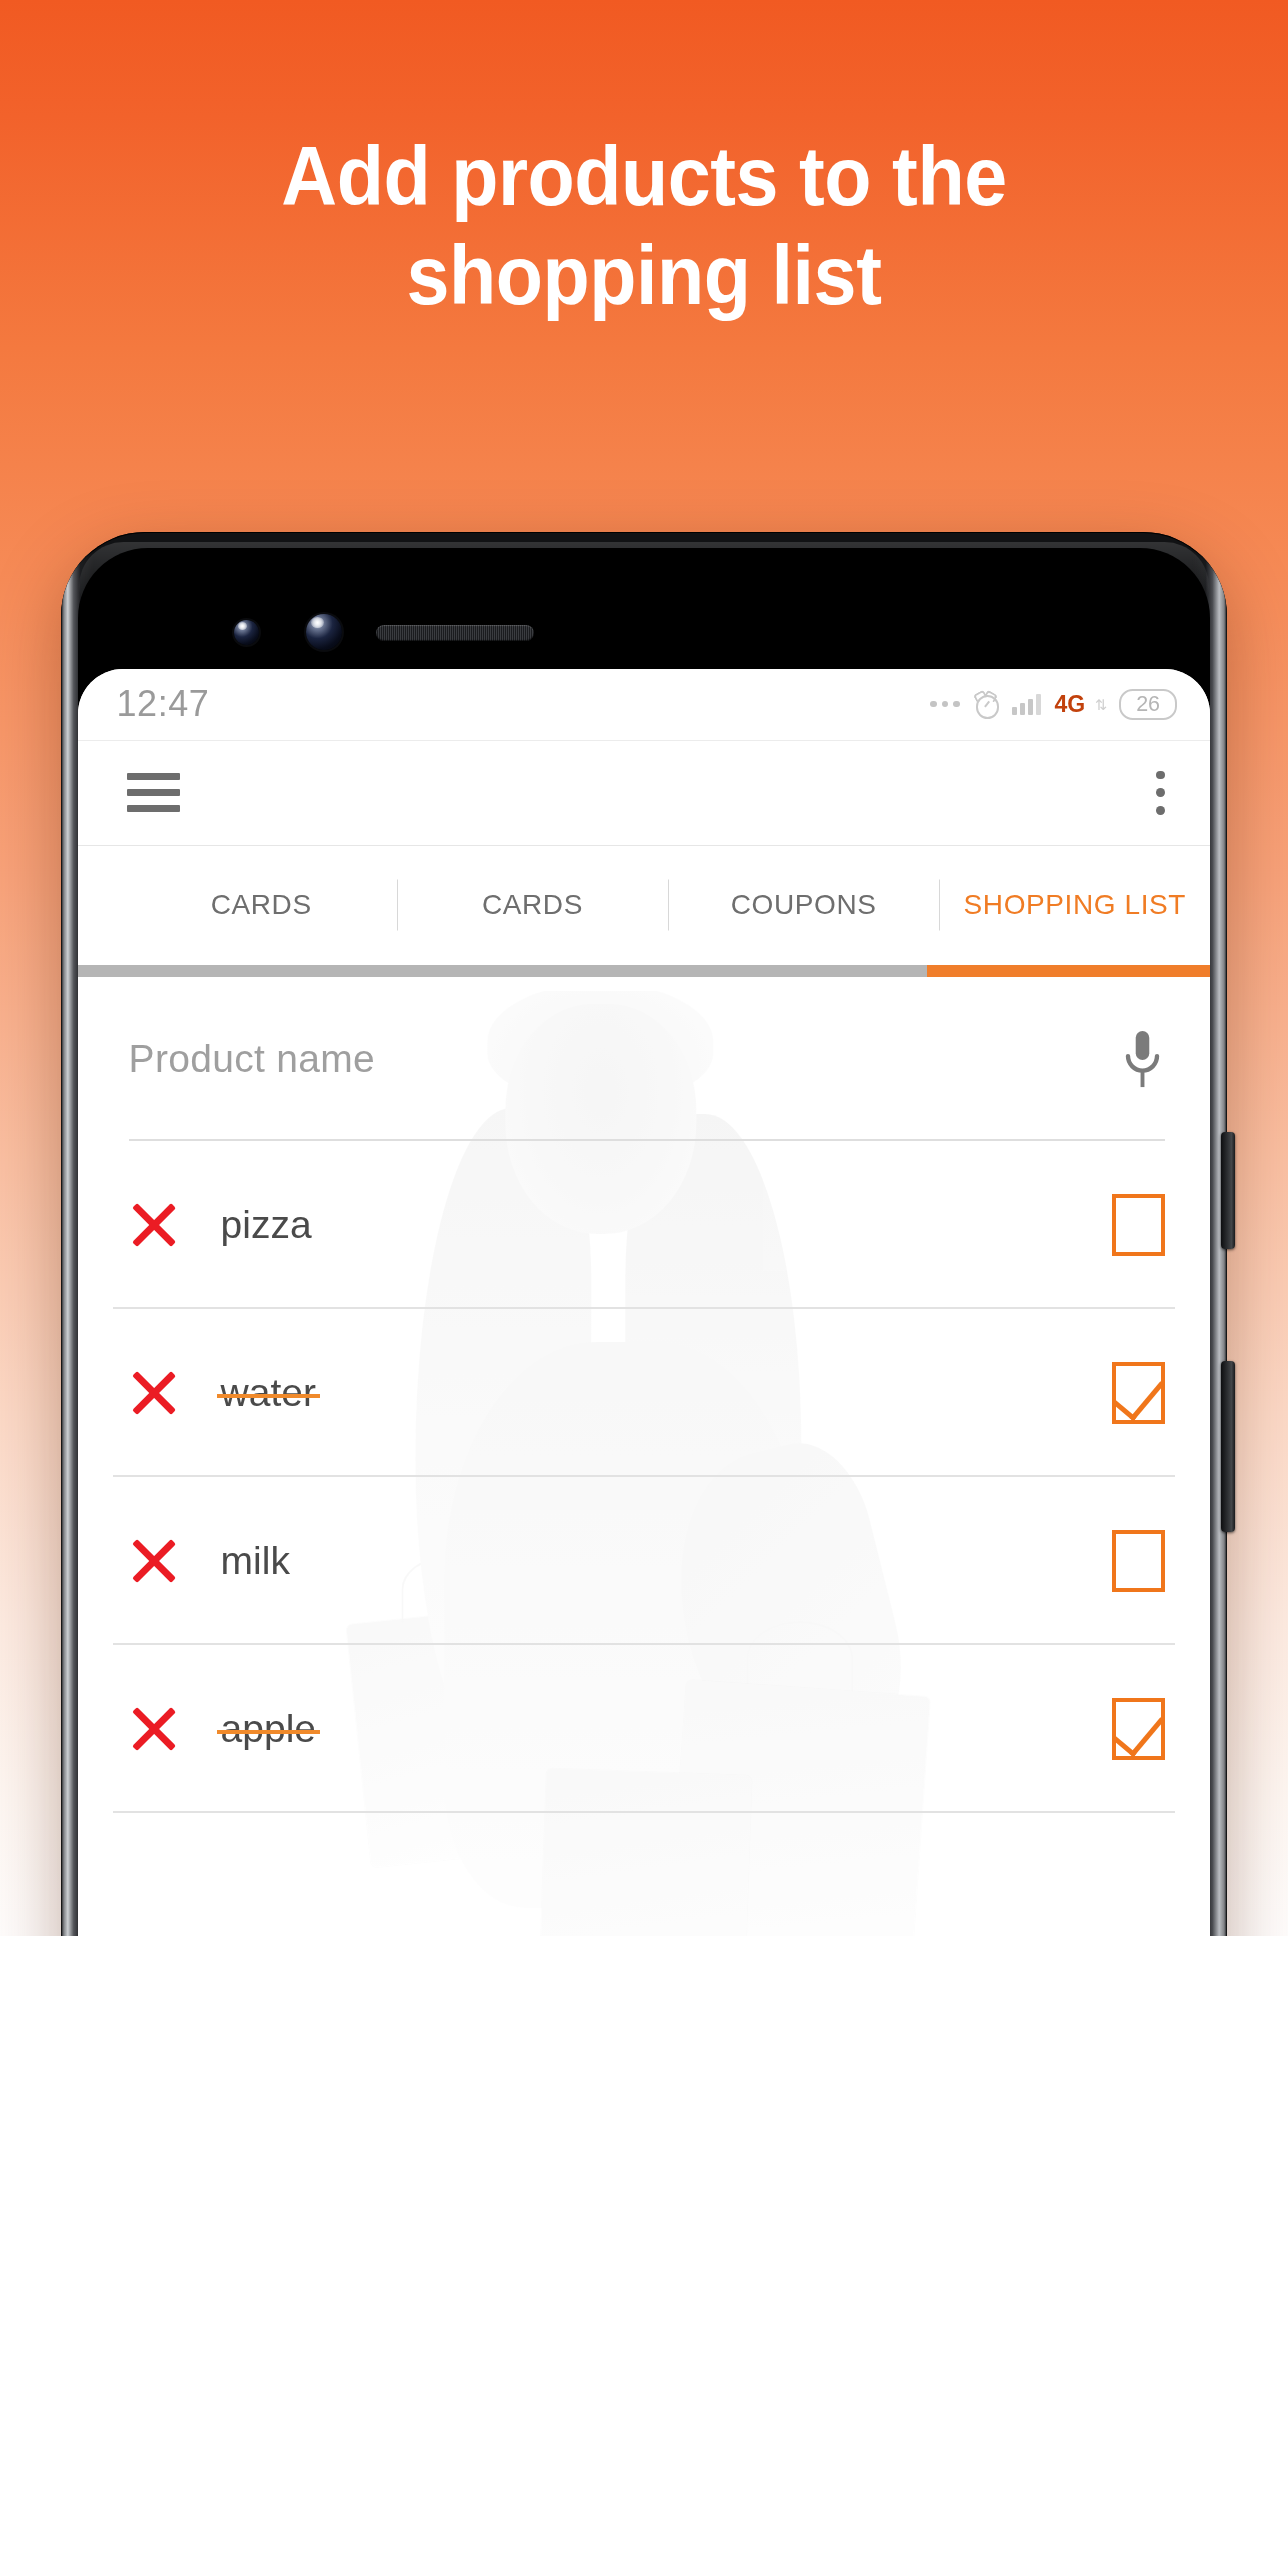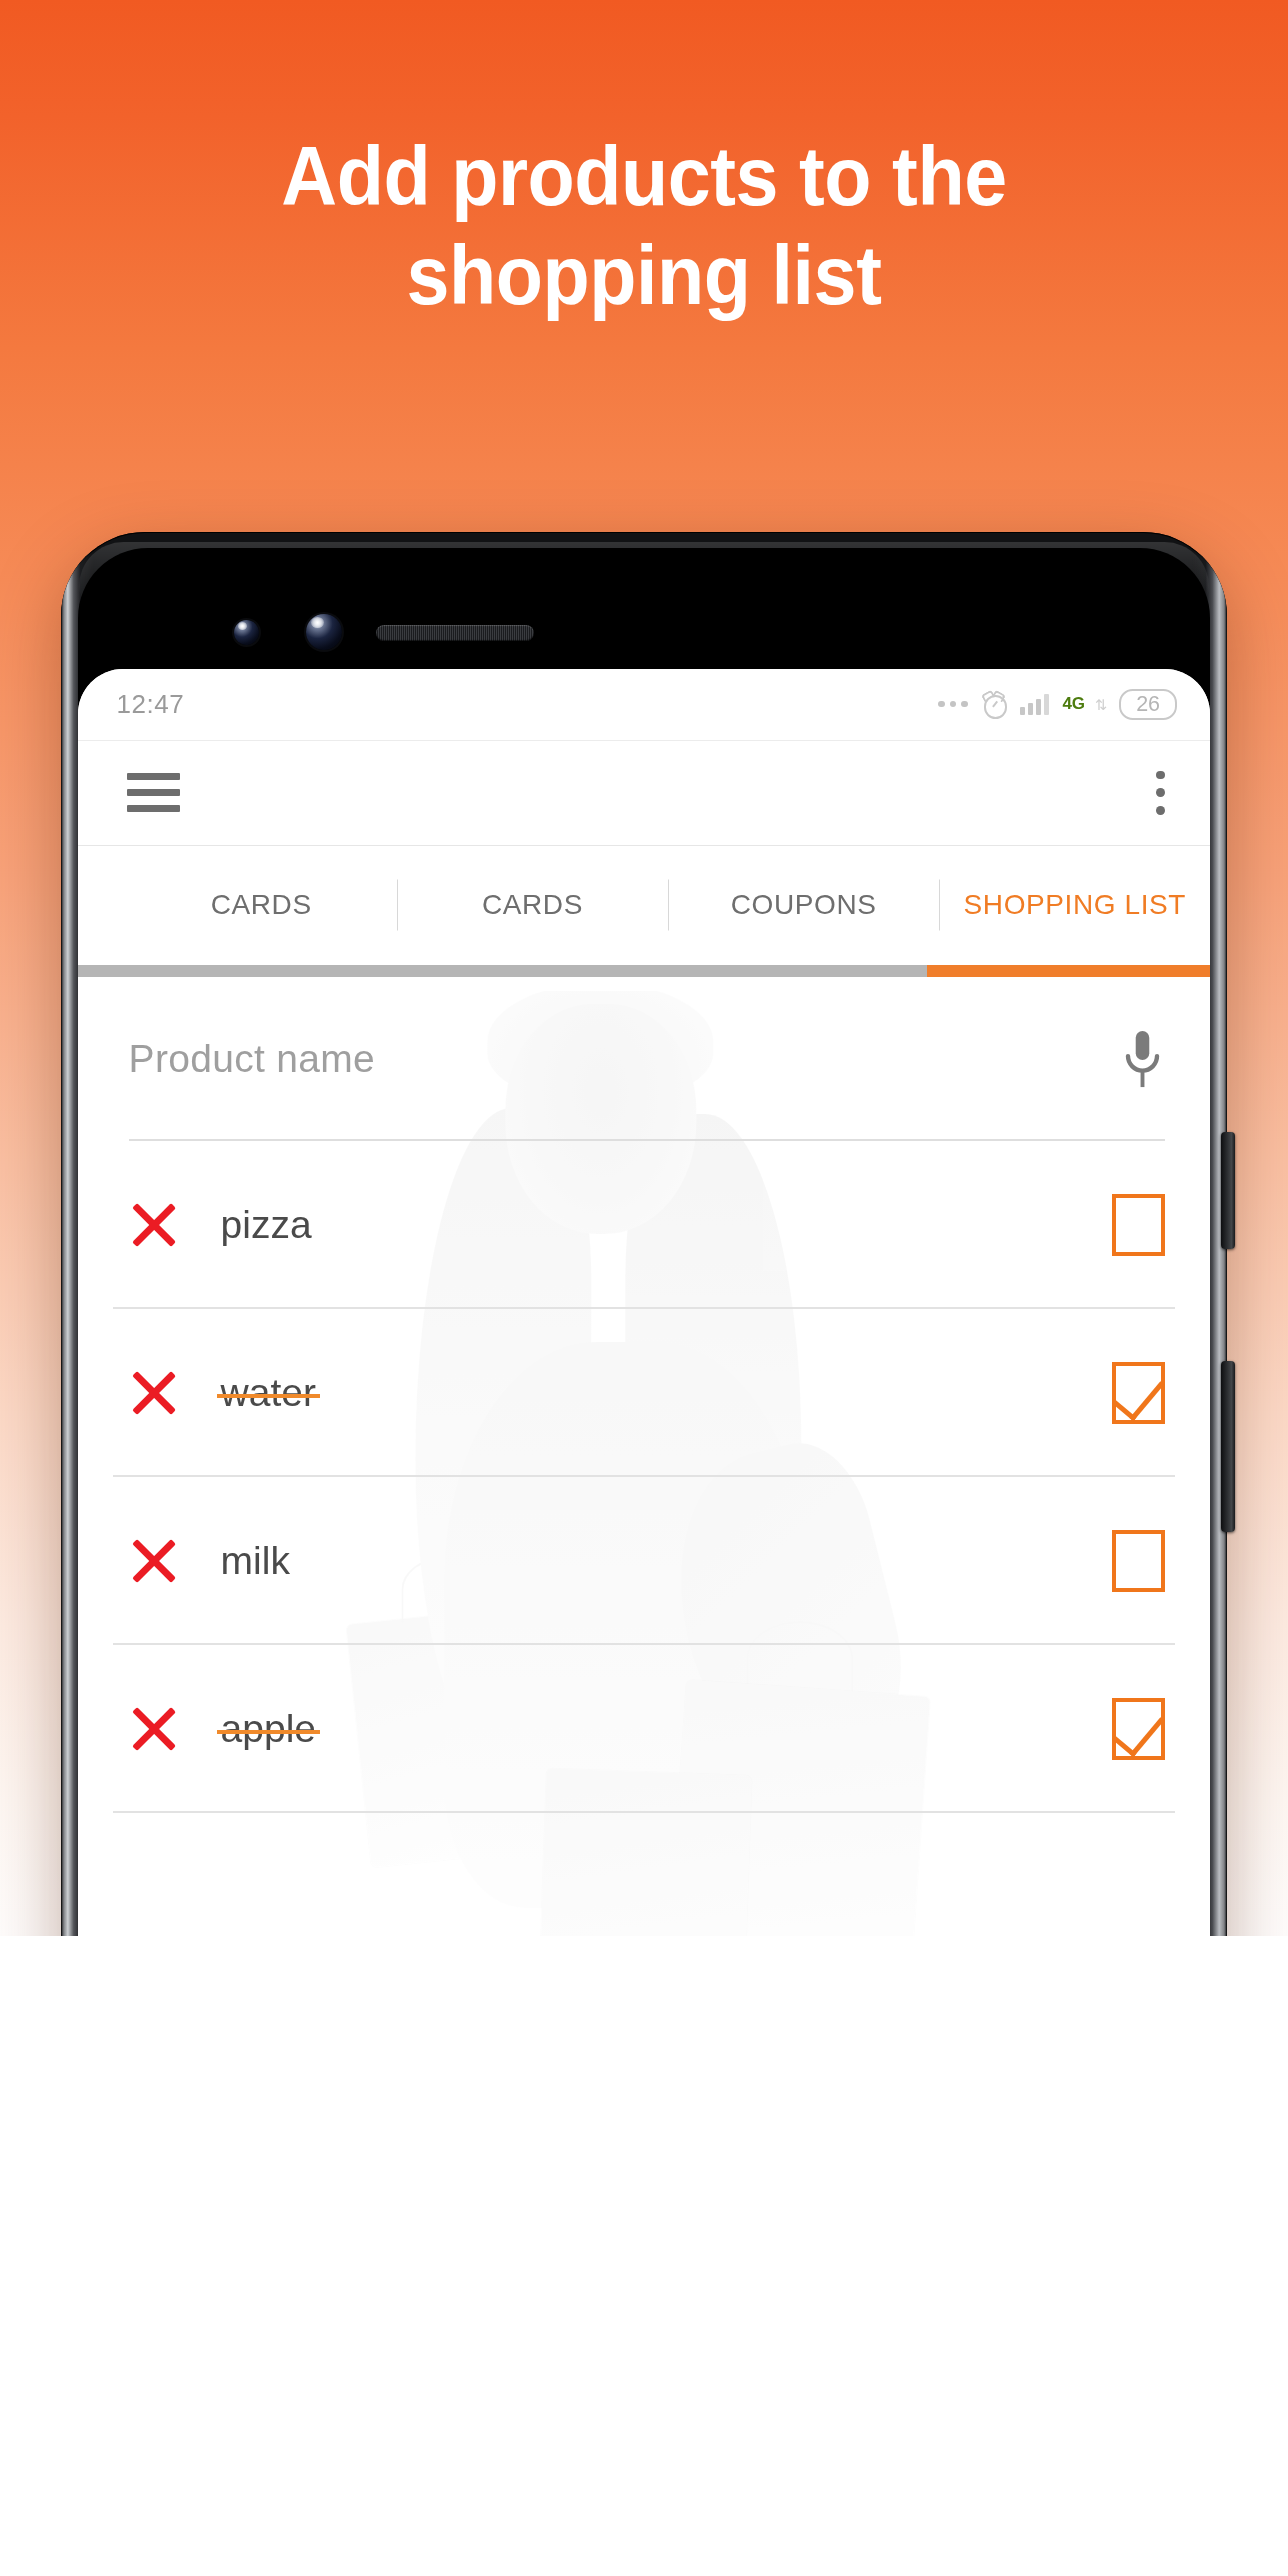--- a/index.html
+++ b/index.html
@@ -239,21 +239,21 @@
     display: flex;
     align-items: center;
     justify-content: space-between;
     padding: 0 33px 0 39px;
     box-sizing: border-box;
     background: rgba(255,255,255,.92);
     border-bottom: 1px solid #ececec;
     z-index: 4;
   }
   .sb-time {
-    font-size: 26px;
+    font-size: 36px;
     color: #9a9a9a;
     font-family: "Liberation Sans Narrow", "Liberation Sans", sans-serif;
     letter-spacing: 0.5px;
   }
   .sb-icons {
     display: flex;
     align-items: center;
     gap: 13.7px;
     color: #bdbdbd;
   }
@@ -276,21 +276,21 @@
     position: absolute; left: 10.7px; top: 8.8px; width: 2.4px; height: 6.8px;
     background: #c9c9c9; transform-origin: bottom center; transform: rotate(38deg);
   }
   .sb-signal { display: flex; align-items: flex-end; gap: 2.9px; height: 21.5px; }
   .sb-signal b { display: block; width: 4.9px; background: #c7c7c7; border-radius: 1px; }
   .sb-signal b:nth-child(1){ height: 7.8px; }
   .sb-signal b:nth-child(2){ height: 11.7px; }
   .sb-signal b:nth-child(3){ height: 15.6px; }
   .sb-signal b:nth-child(4){ height: 20.5px; background:#d8d8d8; }
   .sb-4g {
-    font-size: 17px; font-weight: bold; color: #4d7c0f;
+    font-size: 23px; font-weight: bold; color: #c2410c;
     font-family: "Liberation Sans Narrow", "Liberation Sans", sans-serif;
   }
   .sb-arrows { font-size: 14.6px; color: #cfcfcf; letter-spacing: -2px; margin-left: -3.9px; }
   .sb-batt {
     border: 2.4px solid #c9c9c9;
     border-radius: 13.7px;
     padding: 1px 9.8px;
     font-size: 21.5px;
     color: #b5b5b5;
     font-family: "Liberation Sans Narrow", "Liberation Sans", sans-serif;

